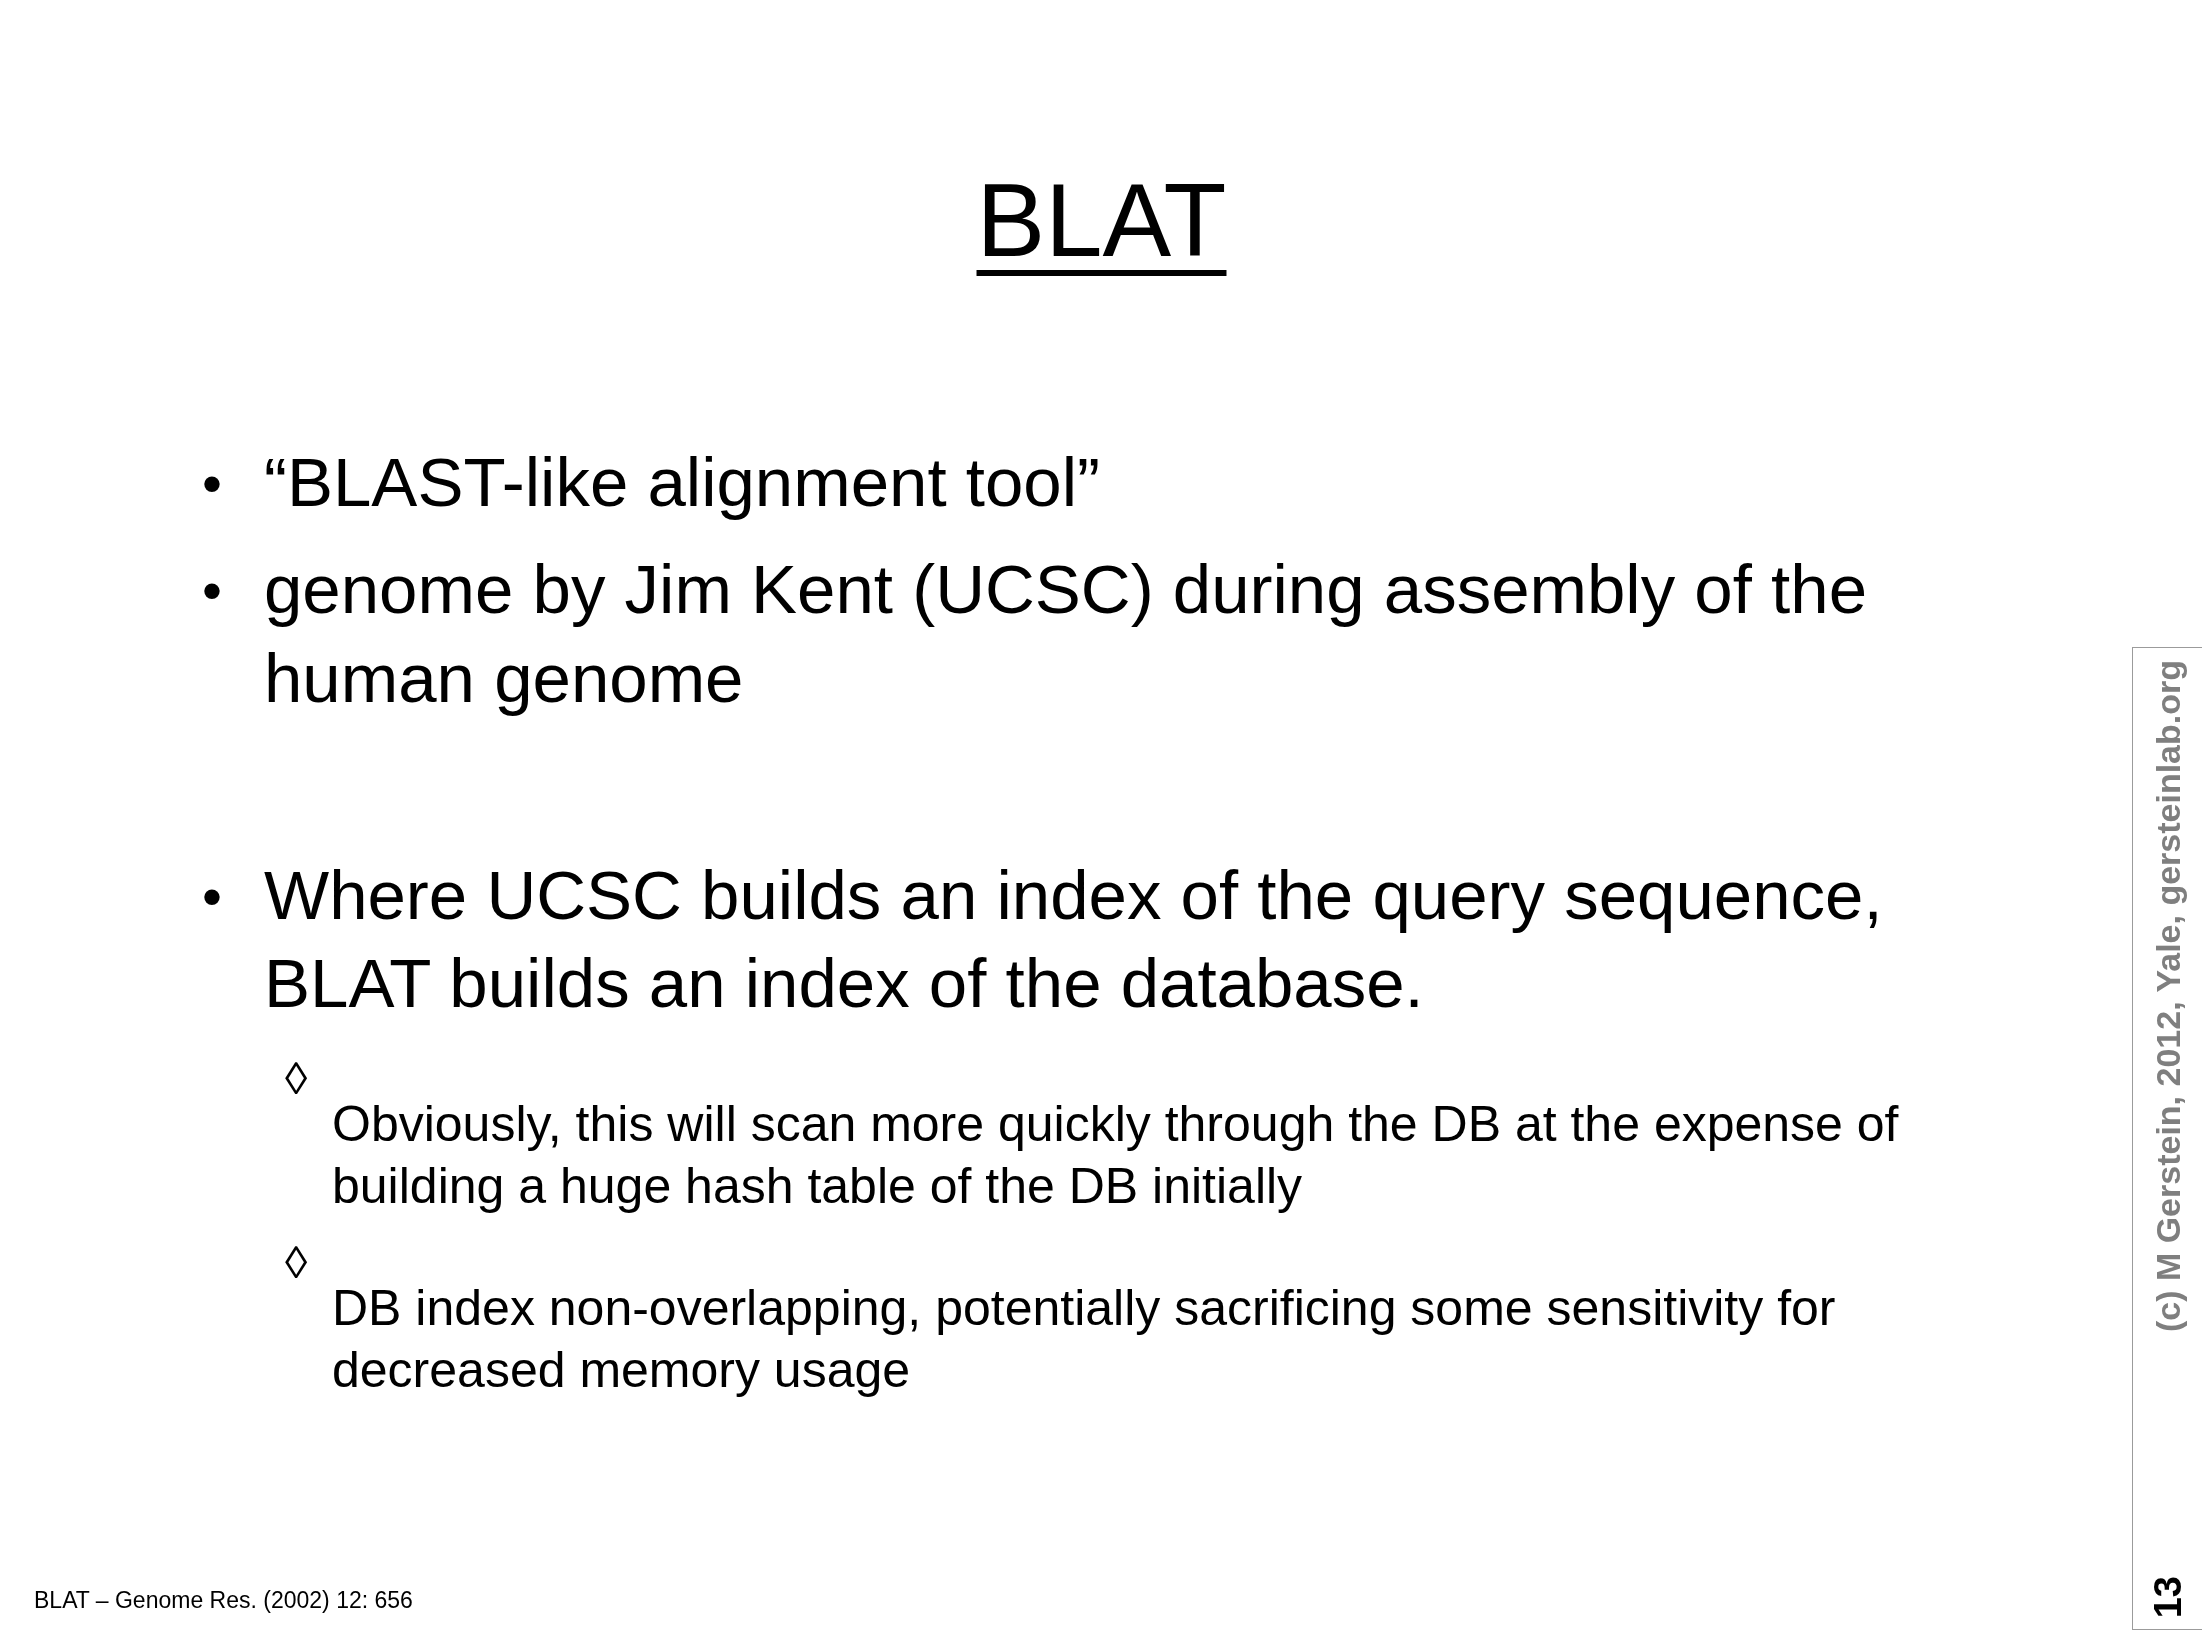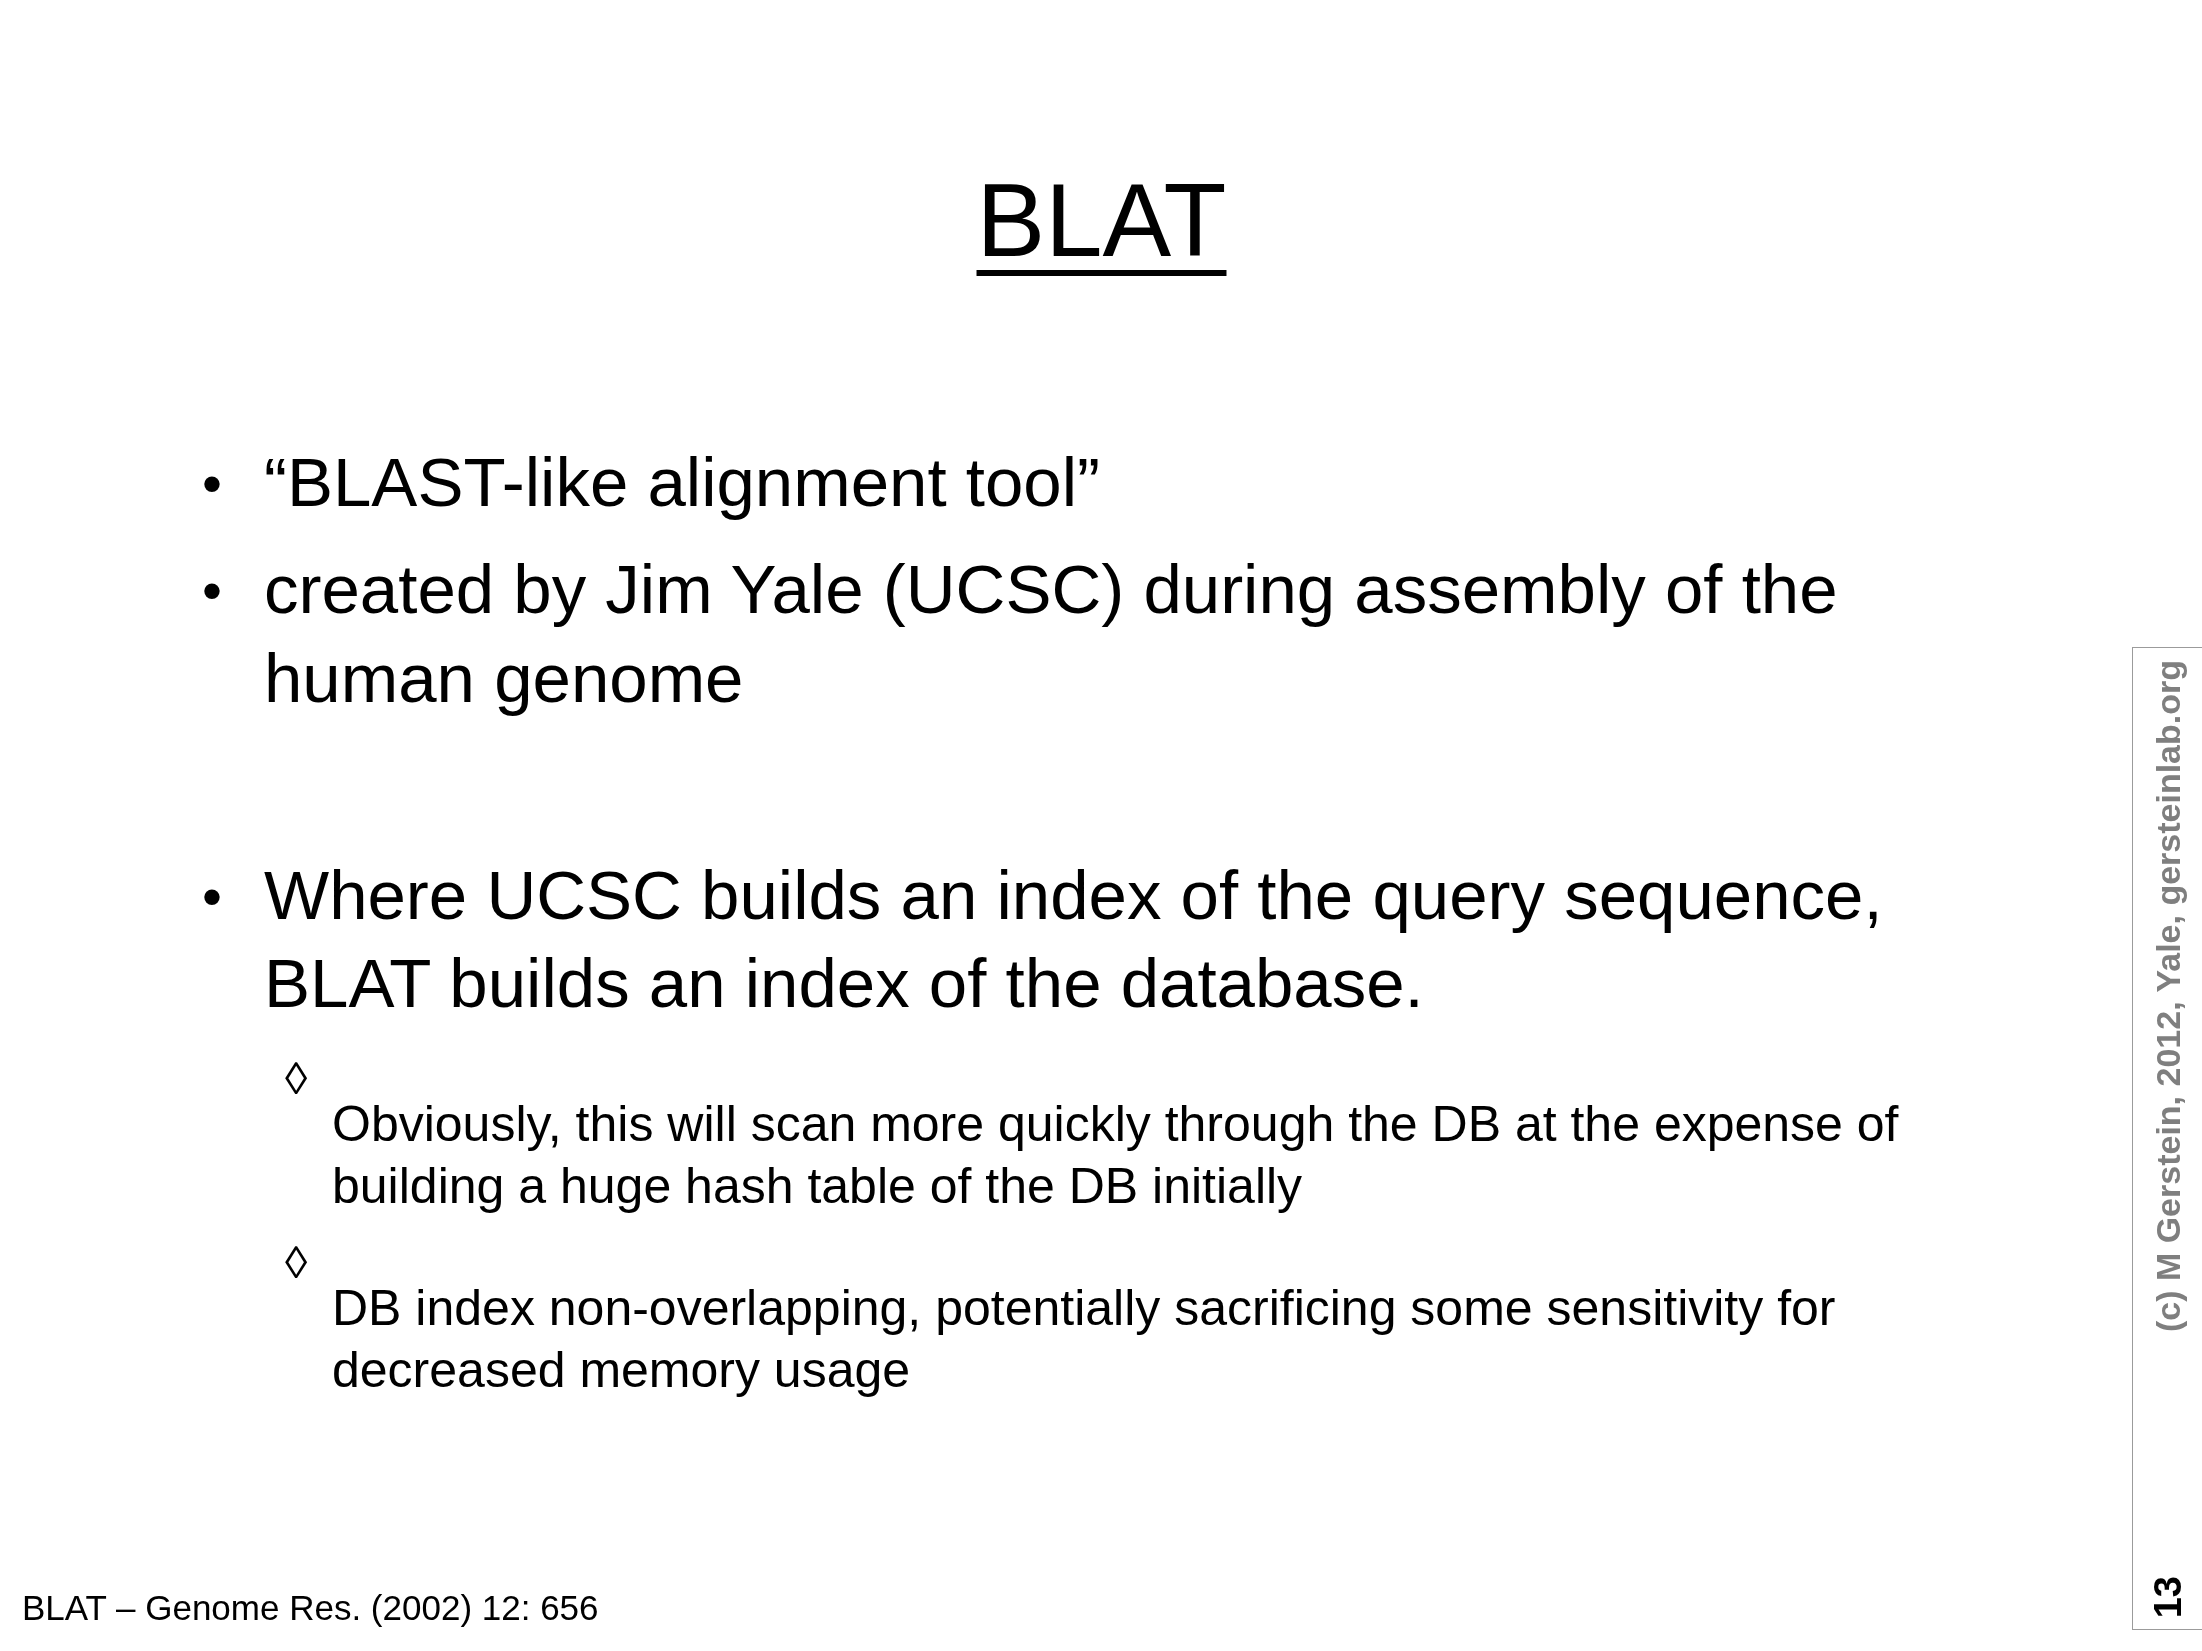--- a/index.html
+++ b/index.html
@@ -64,23 +64,23 @@
   .bullet.l2 .marker {
     flex: none;
     width: 47px;
     font-size: 45px;
     line-height: 62px;
   }
   .bullet.l2 .btext { flex: 1; max-width: 1738px; margin-top: 45px; }
 
   .footer {
     position: absolute;
-    left: 22px;
+    left: 34px;
     top: 1587px;
-    font-size: 35px;
+    font-size: 23px;
     line-height: 1.2;
   }
 
   .sidebar {
     position: absolute;
     left: 2132px;
     top: 647px;
     width: 69px;
     height: 981px;
     border: 1.7px solid var(--sidebar-border, #9b9b9b);
@@ -118,21 +118,21 @@
 
   <div class="content">
 
     <div class="bullet l1">
       <span class="marker">•</span>
       <span class="btext">“BLAST-like alignment tool”</span>
     </div>
 
     <div class="bullet l1">
       <span class="marker">•</span>
-      <span class="btext">created by Jim Yale (UCSC) during assembly of the human genome</span>
+      <span class="btext">genome by Jim Kent (UCSC) during assembly of the human genome</span>
     </div>
 
     <div class="bullet l1 gap-before">
       <span class="marker">•</span>
       <span class="btext">Where UCSC builds an index of the query sequence, BLAT builds an index of the database.</span>
     </div>
 
     <div class="bullet l2">
       <span class="marker">◊</span>
       <span class="btext">Obviously, this will scan more quickly through the DB at the expense of building a huge hash table of the DB initially</span>

